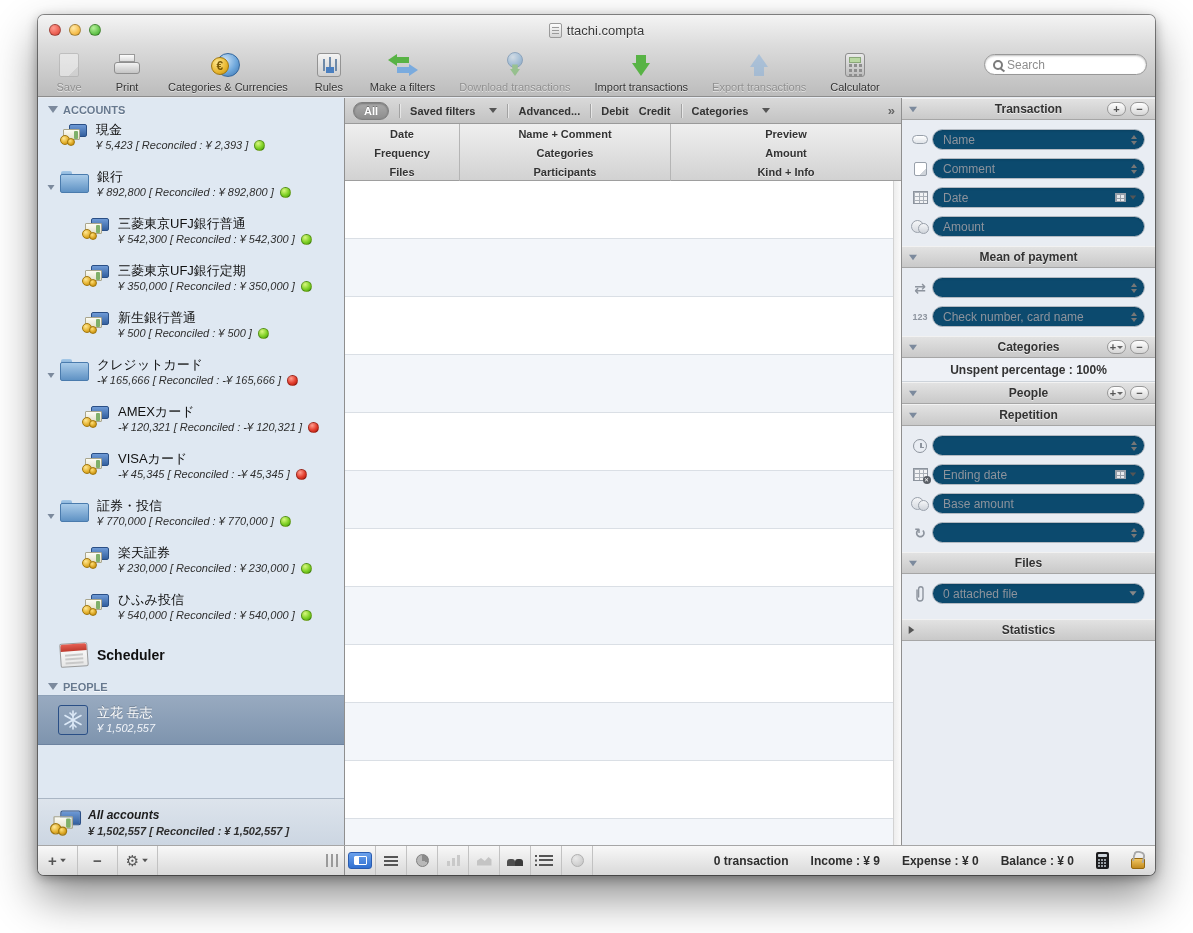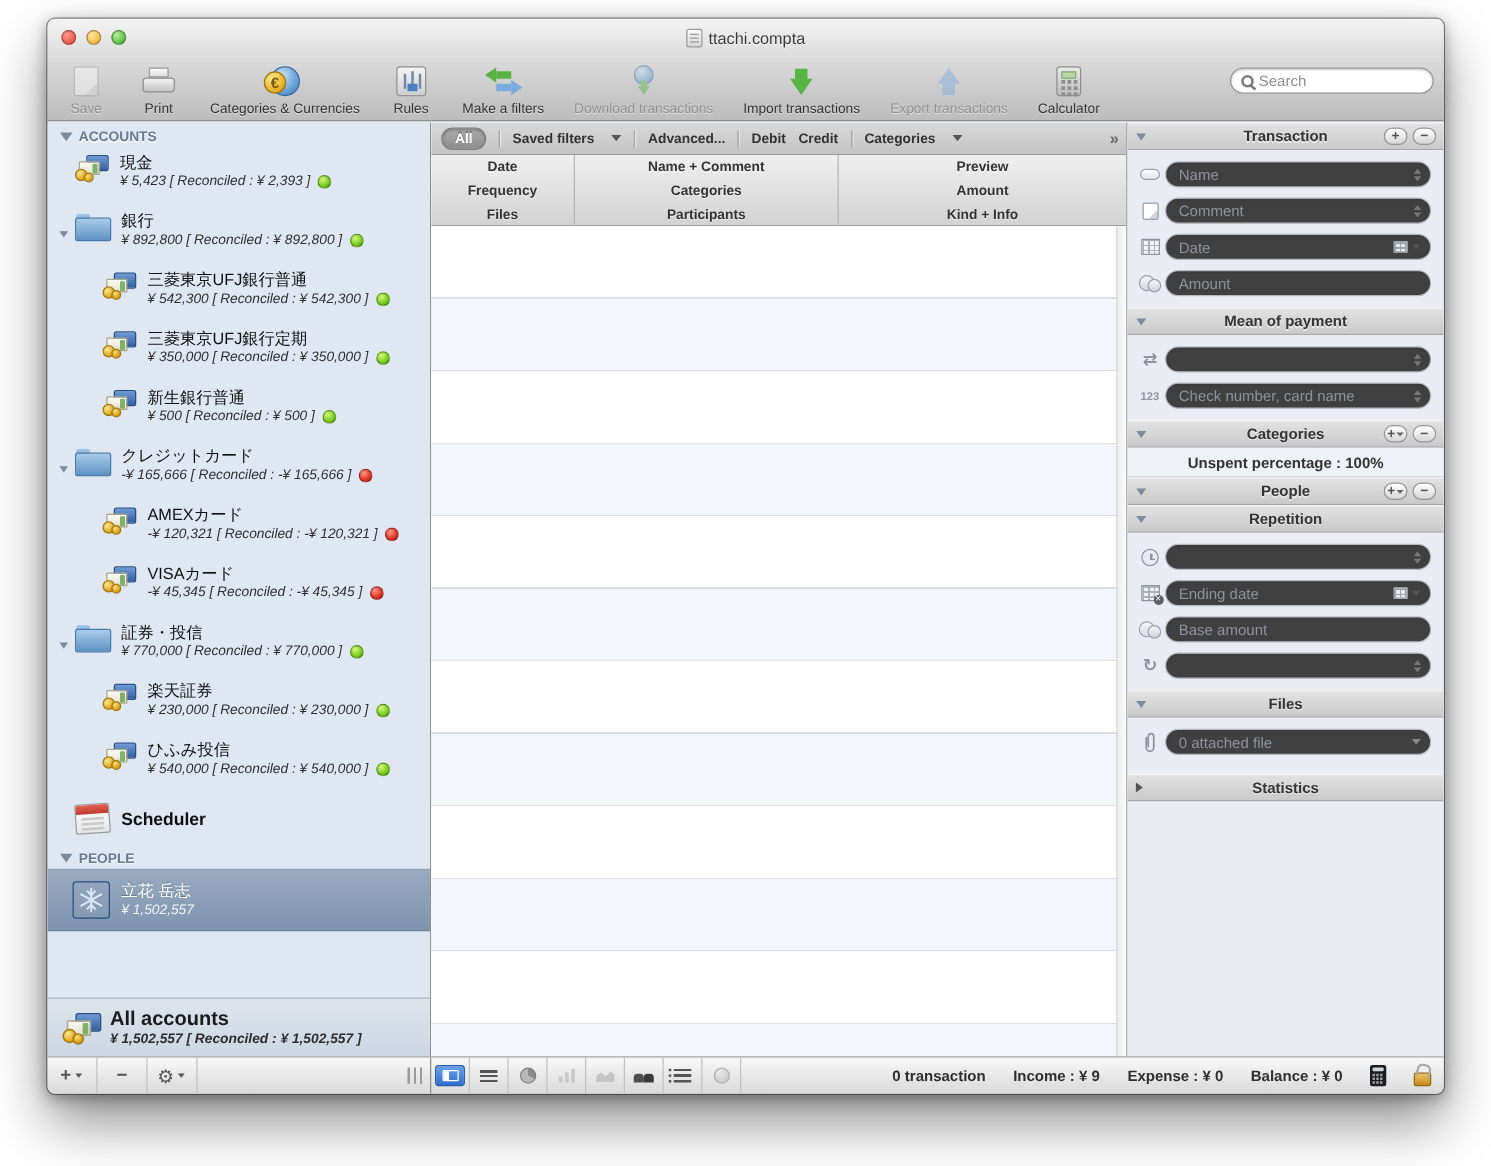--- a/index.html
+++ b/index.html
@@ -61,21 +61,21 @@
   .folder-ico::after{content:"";position:absolute;left:0;top:3px;width:27px;height:17px;border-radius:2px;background:linear-gradient(#a9cbe9,#5f92c4);border:1px solid #4a7bad;}
   .sched-ico{position:relative;width:28px;height:24px;background:linear-gradient(#ffffff,#e6e6e6);border:1px solid #9b9b9b;border-radius:2px;transform:rotate(-4deg);}
   .sched-ico::before{content:"";position:absolute;left:0;top:0;right:0;height:7px;background:linear-gradient(#e66054,#bf3a2e);border-radius:2px 2px 0 0;}
   .sched-ico::after{content:"";position:absolute;left:4px;top:10px;width:18px;height:2px;background:#c9c9c9;box-shadow:0 4px 0 #c9c9c9,0 8px 0 #c9c9c9;}
   .sb-person{height:50px;display:flex;align-items:center;gap:9px;padding-left:20px;
     background:linear-gradient(#98aac0,#7e94ae);border-top:1px solid #8ea1b7;border-bottom:1px solid #6d83a0;}
   .sb-person .p-title{font-size:13px;color:#fff;text-shadow:0 -1px 0 rgba(0,0,0,.25);line-height:17px;}
   .sb-person .p-sub{font-size:11px;font-style:italic;color:#f2f5fa;line-height:15px;}
   .avatar{width:30px;height:30px;border-radius:3px;background:radial-gradient(circle at 40% 35%,#5f9fd8,#1c4f94 75%,#123а6e);border:1px solid #2a4f86;display:flex;align-items:center;justify-content:center;}
   .all-accounts{position:absolute;left:0;right:0;bottom:0;height:47px;background:linear-gradient(#dde4ec,#ccd6e2);border-top:1px solid #aab6c4;display:flex;align-items:center;gap:9px;padding-left:14px;}
-  .all-accounts .aa-title{font-size:16px;font-weight:bold;color:#1c1c1c;line-height:17px;}
+  .all-accounts .aa-title{font-size:12px;font-weight:bold;color:#1c1c1c;line-height:17px;font-style:italic;}
   .all-accounts .aa-sub{font-size:11px;font-style:italic;color:#2e2e2e;line-height:14px;font-weight:bold;}
 
   
   .filterbar{position:absolute;left:0;right:0;top:0;height:26px;background:linear-gradient(#d9d9d9,#c3c3c3);border-bottom:1px solid #9a9a9a;display:flex;align-items:center;gap:10px;padding:0 8px;font-size:11px;font-weight:bold;color:#333;}
   .pill-all{background:linear-gradient(#ababab,#8d8d8d);border:1px solid #7e7e7e;border-radius:10px;color:#fff;padding:2px 10px;text-shadow:0 -1px 0 rgba(0,0,0,.3);box-shadow:inset 0 1px 2px rgba(0,0,0,.3);}
   .fb-sep{width:1px;height:14px;background:#a2a2a2;box-shadow:1px 0 0 rgba(255,255,255,.5);}
   .fb-item{display:flex;align-items:center;gap:14px;}
   .dd-tri{width:0;height:0;border-left:4px solid transparent;border-right:4px solid transparent;border-top:5px solid #555;display:inline-block;}
   .fb-overflow{margin-left:auto;color:#666;font-weight:bold;font-size:13px;letter-spacing:-2px;}
   .thead{position:absolute;left:0;right:0;top:26px;height:57px;background:linear-gradient(#efefef,#d2d2d2);border-bottom:1px solid #9e9e9e;}
@@ -90,21 +90,21 @@
   
   .insp-header{height:22px;background:linear-gradient(#e2e2e2,#c9c9c9);border-top:1px solid #f2f2f2;border-bottom:1px solid #a6a6a6;display:flex;align-items:center;padding:0 6px;position:relative;}
   .insp-header .ih-title{position:absolute;left:0;right:0;text-align:center;font-size:12px;font-weight:bold;color:#333;text-shadow:0 1px 0 rgba(255,255,255,.6);}
   .insp-header .tri{transform:scale(.8);}
   .ih-btns{margin-left:auto;display:flex;gap:4px;position:relative;z-index:2;}
   .hbtn{width:19px;height:14px;border-radius:8px;background:linear-gradient(#ffffff,#d6d6d6);border:1px solid #979797;color:#555;font-size:11px;font-weight:bold;display:flex;align-items:center;justify-content:center;line-height:1;gap:1px;}
   .hbtn .mini-tri{width:0;height:0;border-left:3px solid transparent;border-right:3px solid transparent;border-top:3px solid #666;}
   .insp-rows{padding:5px 0;}
   .insp-row{height:29px;display:flex;align-items:center;padding:0 10px 0 6px;}
   .fld-ico{width:24px;flex:0 0 24px;display:flex;align-items:center;justify-content:center;color:#8d949e;}
-  .pillfield{flex:1;height:21px;border-radius:11px;background:#404040;border:1px solid #b4bac2;box-shadow:inset 0 1px 2px rgba(0,0,0,.12);display:flex;align-items:center;padding:0 7px 0 10px;}
+  .pillfield{flex:1;height:21px;border-radius:11px;background:#0c4a6e;border:1px solid #b4bac2;box-shadow:inset 0 1px 2px rgba(0,0,0,.12);display:flex;align-items:center;padding:0 7px 0 10px;}
   .pillfield .ph{font-size:12px;color:#8d939c;flex:1;white-space:nowrap;overflow:hidden;}
   .stepper{display:flex;flex-direction:column;gap:2px;align-items:center;}
   .stepper::before{content:"";width:0;height:0;border-left:3.5px solid transparent;border-right:3.5px solid transparent;border-bottom:4px solid #777;}
   .stepper::after{content:"";width:0;height:0;border-left:3.5px solid transparent;border-right:3.5px solid transparent;border-top:4px solid #777;}
   .cal-dd{display:flex;align-items:center;gap:3px;}
   .mini-cal{width:11px;height:9px;background:
       repeating-linear-gradient(90deg,#98a0aa 0 1px,transparent 1px 4px),
       repeating-linear-gradient(180deg,#98a0aa 0 1px,transparent 1px 4px),#e8eaee;border:1px solid #98a0aa;}
   .unspent-row{height:24px;background:#eef1f6;border-bottom:1px solid #cdd3da;display:flex;align-items:center;justify-content:center;font-size:12px;font-weight:bold;color:#333;}
   .ico-oval{width:16px;height:9px;border:1.5px solid #98a0aa;border-radius:6px;background:linear-gradient(#fff,#dfe3e8);}

